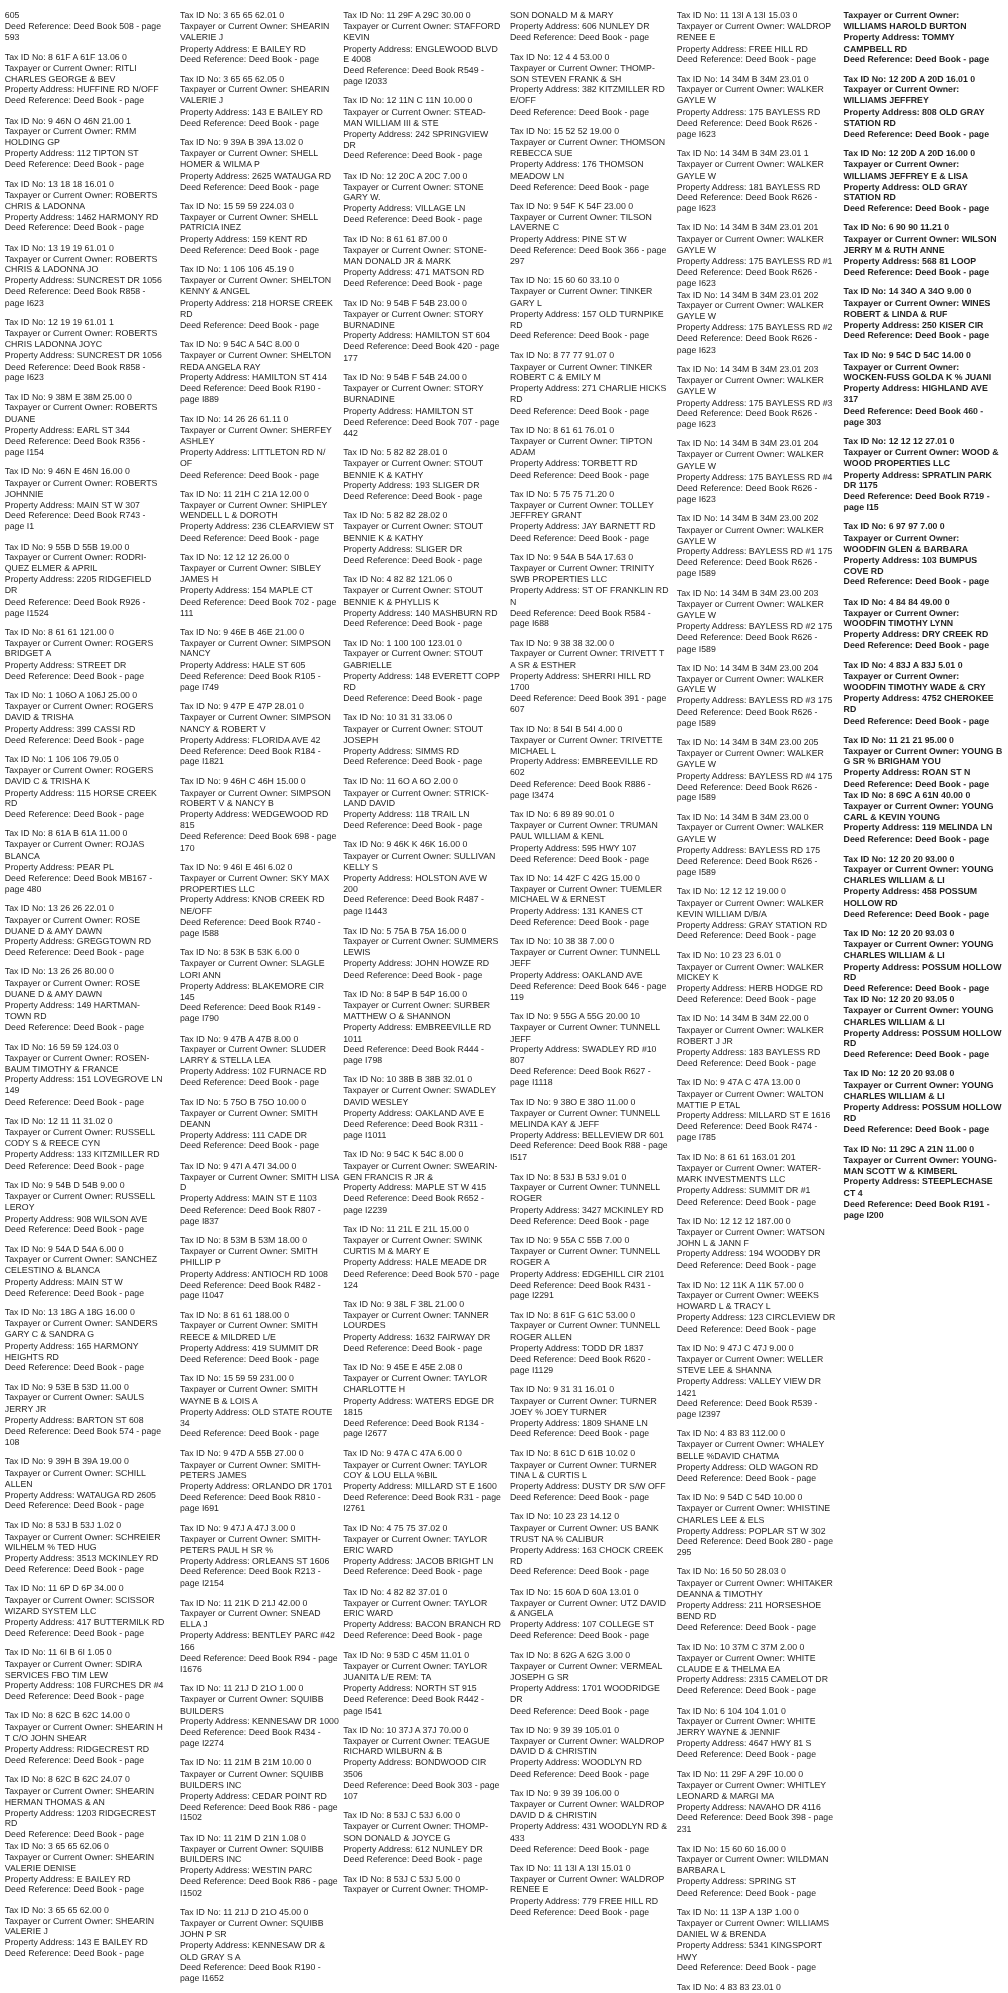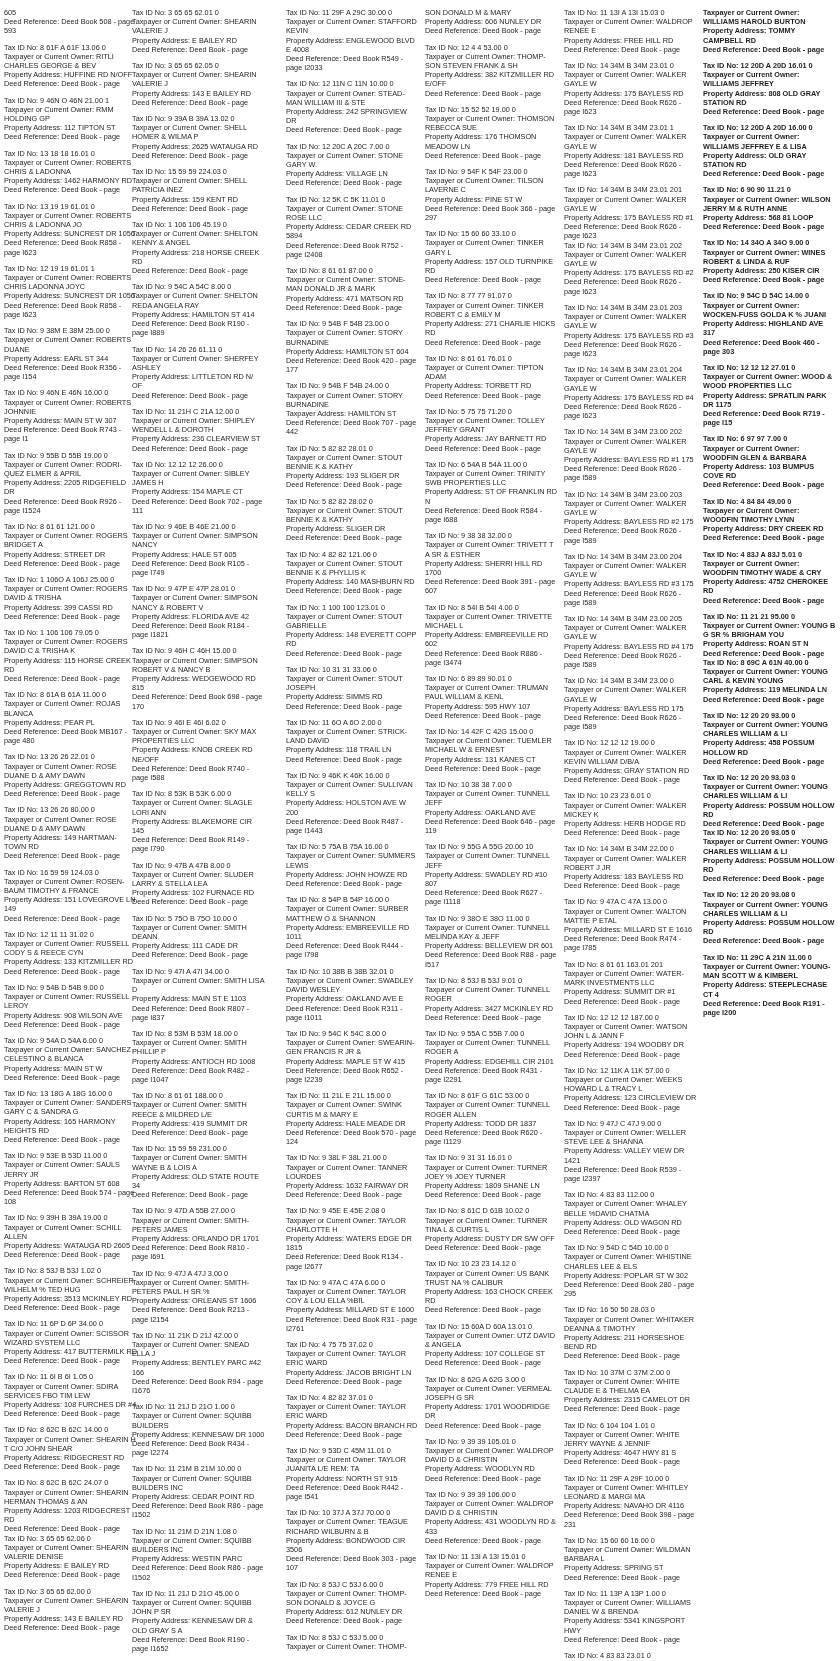--- a/index.html
+++ b/index.html
@@ -14,21 +14,21 @@
   .page{position:absolute;top:0;left:0;width:840px;height:1661px;}
   .col{
     position:absolute;top:8px;
     width:133px;
     font-size:7.3px;
     line-height:9.2px;
     letter-spacing:0px;
     word-spacing:0px;
   }
   .col-0{left:4px;}
-  .col-1{left:132px;}
+  .col-1{left:150px;}
   .col-2{left:286px;}
   .col-3{left:425px;}
   .col-4{left:564px;}
   .col-5{left:703px;font-weight:bold;}
   .entry{margin:0 0 7px 0;}
   .line{white-space:normal;word-wrap:break-word;}
 </style>
 </head>
 <body>
 
@@ -382,41 +382,35 @@
         <div class="line">Property Address: 242 SPRINGVIEW DR</div>
         <div class="line">Deed Reference: Deed Book - page</div>
       </div>
       <div class="entry">
         <div class="line">Tax ID No: 12 20C A 20C 7.00 0</div>
         <div class="line">Taxpayer or Current Owner: STONE GARY W.</div>
         <div class="line">Property Address: VILLAGE LN</div>
         <div class="line">Deed Reference: Deed Book - page</div>
       </div>
       <div class="entry">
-        <div class="line">Tax ID No: 12 5K C 5K 11.01 0</div>
-        <div class="line">Taxpayer or Current Owner: STONE ROSE LLC</div>
-        <div class="line">Property Address: CEDAR CREEK RD 5894</div>
-        <div class="line">Deed Reference: Deed Book R752 - page I2408</div>
-      </div>
-      <div class="entry">
         <div class="line">Tax ID No: 8 61 61 87.00 0</div>
         <div class="line">Taxpayer or Current Owner: STONE-MAN DONALD JR &amp; MARK</div>
         <div class="line">Property Address: 471 MATSON RD</div>
         <div class="line">Deed Reference: Deed Book - page</div>
       </div>
       <div class="entry">
         <div class="line">Tax ID No: 9 54B F 54B 23.00 0</div>
         <div class="line">Taxpayer or Current Owner: STORY BURNADINE</div>
         <div class="line">Property Address: HAMILTON ST 604</div>
         <div class="line">Deed Reference: Deed Book 420 - page 177</div>
       </div>
       <div class="entry">
         <div class="line">Tax ID No: 9 54B F 54B 24.00 0</div>
         <div class="line">Taxpayer or Current Owner: STORY BURNADINE</div>
-        <div class="line">Taxpayer Address: HAMILTON ST</div>
+        <div class="line">Property Address: HAMILTON ST</div>
         <div class="line">Deed Reference: Deed Book 707 - page 442</div>
       </div>
       <div class="entry">
         <div class="line">Tax ID No: 5 82 82 28.01 0</div>
         <div class="line">Taxpayer or Current Owner: STOUT BENNIE K &amp; KATHY</div>
         <div class="line">Property Address: 193 SLIGER DR</div>
         <div class="line">Deed Reference: Deed Book - page</div>
       </div>
       <div class="entry">
         <div class="line">Tax ID No: 5 82 82 28.02 0</div>
@@ -579,21 +573,21 @@
         <div class="line">Property Address: TORBETT RD</div>
         <div class="line">Deed Reference: Deed Book - page</div>
       </div>
       <div class="entry">
         <div class="line">Tax ID No: 5 75 75 71.20 0</div>
         <div class="line">Taxpayer or Current Owner: TOLLEY JEFFREY GRANT</div>
         <div class="line">Property Address: JAY BARNETT RD</div>
         <div class="line">Deed Reference: Deed Book - page</div>
       </div>
       <div class="entry">
-        <div class="line">Tax ID No: 6 54A B 54A 11.00 0</div>
+        <div class="line">Tax ID No: 9 54A B 54A 17.63 0</div>
         <div class="line">Taxpayer or Current Owner: TRINITY SWB PROPERTIES LLC</div>
         <div class="line">Property Address: ST OF FRANKLIN RD N</div>
         <div class="line">Deed Reference: Deed Book R584 - page I688</div>
       </div>
       <div class="entry">
         <div class="line">Tax ID No: 9 38 38 32.00 0</div>
         <div class="line">Taxpayer or Current Owner: TRIVETT T A SR &amp; ESTHER</div>
         <div class="line">Property Address: SHERRI HILL RD 1700</div>
         <div class="line">Deed Reference: Deed Book 391 - page 607</div>
       </div>

